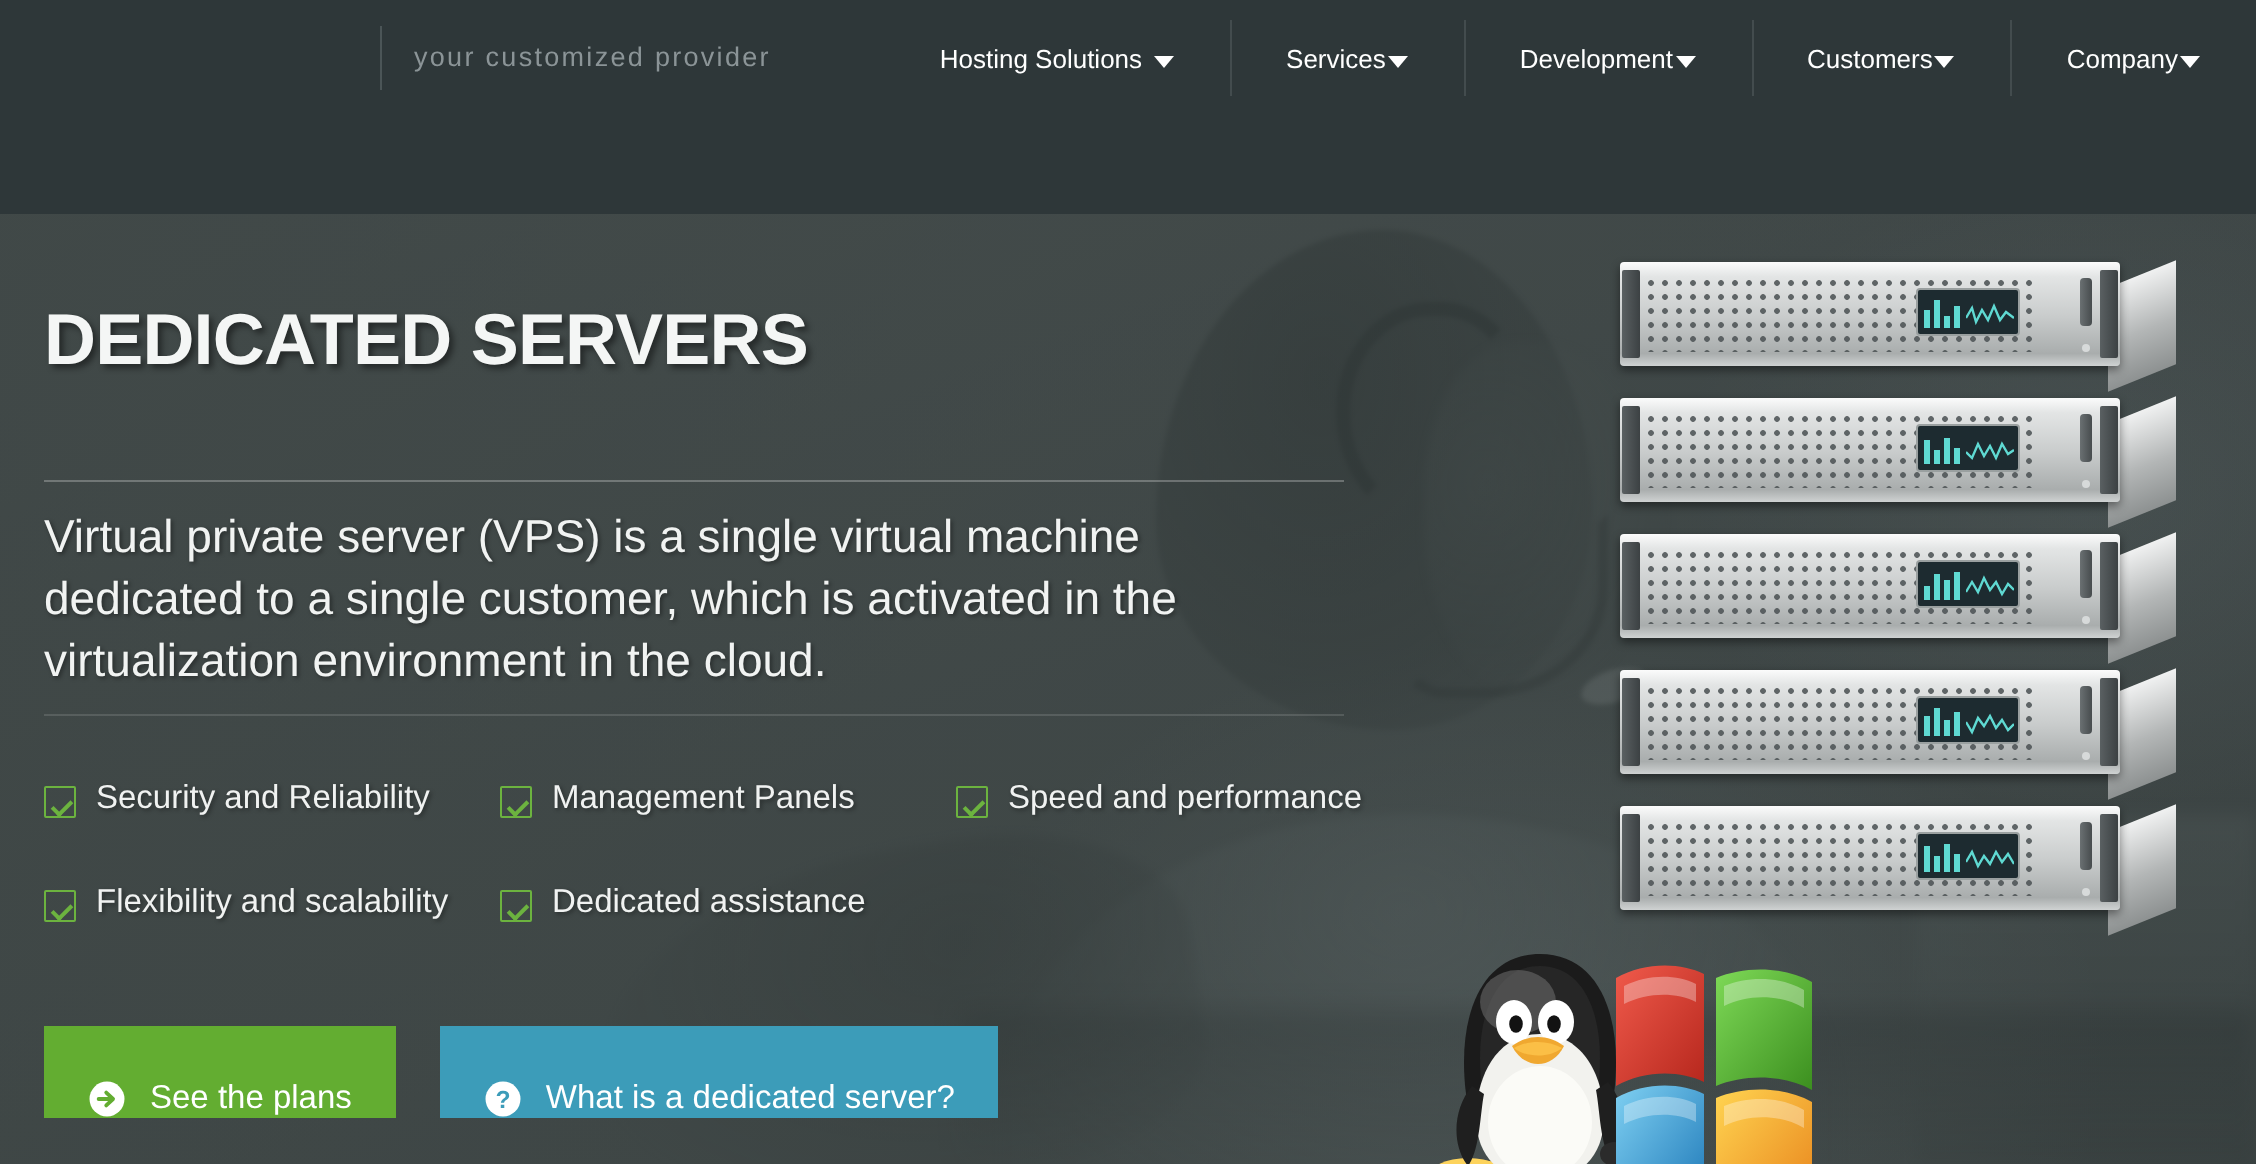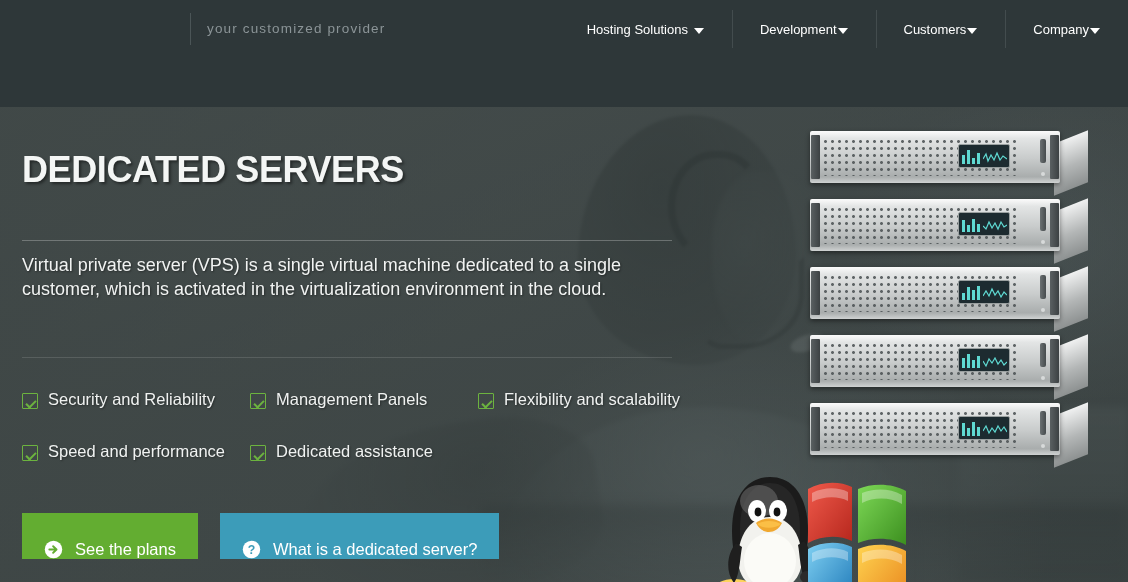--- a/index.html
+++ b/index.html
@@ -301,21 +301,21 @@
     background: rgba(255,255,255,.26);
   }
   #hero-rule-top { top: 133px; }
   #hero-rule-bottom { top: 250px; background: rgba(255,255,255,.13); }
 
   #hero-desc {
     position: absolute;
     left: 22px;
     top: 146px;
     width: 620px;
-    font-size: 18px;
+    font-size: 23px;
     line-height: 1.35;
     color: #f1f3f2;
     text-shadow: 1px 1px 2px rgba(0,0,0,.40);
   }
 
   
   #features {
     position: absolute;
     left: 22px;
     top: 283px;
@@ -496,20 +496,24 @@
 
   <div id="header">
 
 
     <div id="tagline-sep"></div>
     <div id="tagline">your customized provider</div>
 
     <nav id="nav">
       <div class="nav-item">
         <span>Hosting Solutions</span>
+        <span class="nav-caret"></span>
+      </div>
+      <div class="nav-item tight">
+        <span>Services</span>
         <span class="nav-caret"></span>
       </div>
       <div class="nav-item tight">
         <span>Development</span>
         <span class="nav-caret"></span>
       </div>
       <div class="nav-item tight">
         <span>Customers</span>
         <span class="nav-caret"></span>
       </div>
@@ -713,25 +717,25 @@
         <div class="feature">
           <span class="cbox"></span>
           <span class="feature-label">Security and Reliability</span>
         </div>
         <div class="feature">
           <span class="cbox"></span>
           <span class="feature-label">Management Panels</span>
         </div>
         <div class="feature">
           <span class="cbox"></span>
-          <span class="feature-label">Flexibility and scalability</span>
+          <span class="feature-label">Speed and performance</span>
         </div>
         <div class="feature">
           <span class="cbox"></span>
-          <span class="feature-label">Speed and performance</span>
+          <span class="feature-label">Flexibility and scalability</span>
         </div>
         <div class="feature">
           <span class="cbox"></span>
           <span class="feature-label">Dedicated assistance</span>
         </div>
       </div>
 
       <div id="cta-row">
         <button class="btn" id="btn-plans">
           <svg class="btn-icon" viewBox="0 0 20 20">

